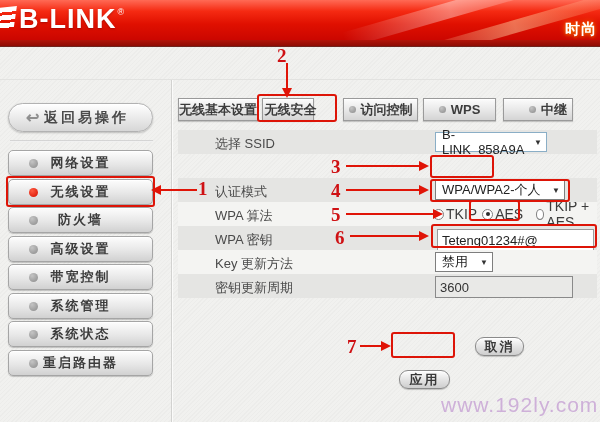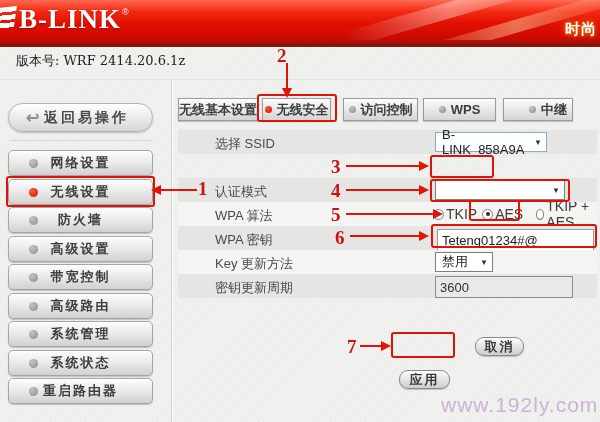--- a/index.html
+++ b/index.html
@@ -15,21 +15,21 @@
   .topbar { position:absolute; left:0; top:0; width:600px; height:40px; overflow:hidden;
     background:linear-gradient(180deg,#ff6a55 0%,#f52a12 28%,#e01000 60%,#cb0600 100%); }
   .streak { position:absolute; pointer-events:none; }
   .streak.s1 { right:40px; top:2px; width:220px; height:16px; transform:rotate(-16deg);
     background:linear-gradient(90deg,transparent,rgba(255,255,255,.38),transparent); }
   .streak.s2 { right:-30px; top:20px; width:230px; height:13px; transform:rotate(-16deg);
     background:linear-gradient(90deg,transparent,rgba(255,230,180,.45),transparent); }
   .logo { position:absolute; left:0; top:3px; display:flex; align-items:flex-start; color:#fff; }
   .logo-icon { width:18px; height:24px; margin:4px 4px 0 -3px; transform:skewX(-14deg) rotate(-6deg);
     background:linear-gradient(#fff 0 5px, transparent 5px 8px, #fff 8px 13px, transparent 13px 16px, #fff 16px 21px, transparent 21px); }
-  .logo-text { font-family:Liberation Serif, serif; font-size:27px; font-weight:bold; letter-spacing:1px; line-height:33px;
+  .logo-text { font-family:Liberation Sans, sans-serif; font-size:27px; font-weight:bold; letter-spacing:1px; line-height:33px;
     text-shadow:0 1px 2px rgba(120,0,0,.5); }
   .logo-reg { font-size:9px; margin-top:4px; margin-left:1px; }
   .slogan { position:absolute; right:3px; top:20px; color:#fff; font-weight:bold; font-size:15px; letter-spacing:1px;
     text-shadow:0 0 6px #ff8c00, 0 1px 3px #e85500; }
   .subbar { position:absolute; left:0; top:40px; width:600px; height:7px;
     background:linear-gradient(180deg,#b21409,#8d0c04); border-bottom:1px solid #6e241e; }
 
   
   .version-text { position:absolute; left:16px; top:52px; font-family:"DejaVu Serif", serif;
     font-size:13px; color:#222; }
@@ -60,21 +60,21 @@
 
   
   .tab { position:absolute; top:98px; height:23px; border:1px solid #9a9a9a; border-radius:0;
     background:linear-gradient(180deg,#fcfcfc,#e9e9e9 50%,#d4d4d4);
     box-shadow:0 1px 1px rgba(0,0,0,.18), inset 0 1px 0 #fff;
     display:flex; align-items:center; justify-content:center;
     font-size:13px; font-weight:bold; color:#3c3c3c; cursor:pointer; white-space:nowrap; }
   .tab .bullet { width:7px; height:7px; margin-right:5px; }
   .tab.active .bullet { background:radial-gradient(circle at 35% 30%, #ff5040, #d00c00); }
   #tab-basic    { left:178px; width:80px; }
-  #tab-security { left:262px; width:69px; }
+  #tab-security { left:262px; width:52px; }
   #tab-access   { left:343px; width:75px; }
   #tab-wps      { left:423px; width:73px; }
   #tab-repeater { left:503px; width:70px;padding-left:20px; }
 
   
   .row { position:absolute; left:178px; width:419px; height:24px; overflow:hidden; }
   .row.odd  { background:#e5e5e3; }
   .row.even { background:#f4f4f2; }
   #row-ssid       { top:130px; }
   #row-secmode    { top:154px;margin-top:36px; }
@@ -149,21 +149,20 @@
     <div class="streak s2"></div>
     <div class="logo">
       <span class="logo-icon"></span>
       <span class="logo-text">B-LINK</span>
       <span class="logo-reg">®</span>
     </div>
     <div class="slogan">时尚</div>
   </div>
   <div class="subbar"></div>
 
-  <div class="version-text">版本号: WRF 2414.20.6.1z</div>
   <div class="content-topline"></div>
   <div class="divider-v"></div>
   <div class="divider-v2"></div>
 
   <div class="back-btn">
     <span class="back-arrow-icon">↩</span>
     <span class="back-label">返回易操作</span>
   </div>
   <div class="side-sep"></div>
 
@@ -180,24 +179,20 @@
       <span class="bullet"></span>
       <span class="side-label">防火墙</span>
     </div>
     <div class="side-item">
       <span class="bullet"></span>
       <span class="side-label">高级设置</span>
     </div>
     <div class="side-item">
       <span class="bullet"></span>
       <span class="side-label">带宽控制</span>
-    </div>
-    <div class="side-item">
-      <span class="bullet"></span>
-      <span class="side-label">高级路由</span>
     </div>
     <div class="side-item">
       <span class="bullet"></span>
       <span class="side-label">系统管理</span>
     </div>
     <div class="side-item">
       <span class="bullet"></span>
       <span class="side-label">系统状态</span>
     </div>
     <div class="side-item">
@@ -238,20 +233,21 @@
     <span class="flabel">安全模式</span>
     <div class="sel" id="sel-secmode">
       <span>WPA</span>
       <span class="dd">▼</span>
     </div>
   </div>
 
   <div class="row odd" id="row-auth">
     <span class="flabel">认证模式</span>
     <div class="sel" id="sel-auth">
+      <span>WPA/WPA2-个人</span>
       <span class="dd">▼</span>
     </div>
   </div>
 
   <div class="row even" id="row-algo">
     <span class="flabel">WPA 算法</span>
     <div class="radio-group">
       <span class="radio r1">
         <span class="rdot"></span>
         <span class="rlabel">TKIP</span>

